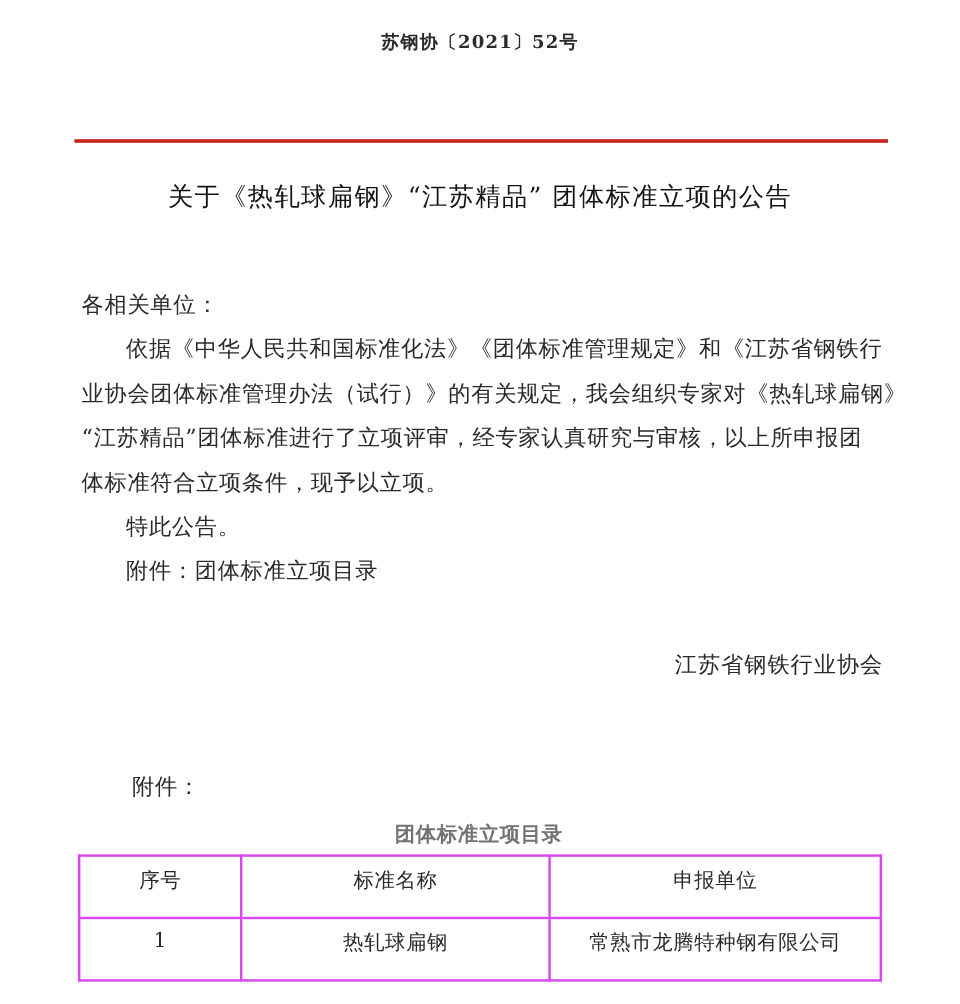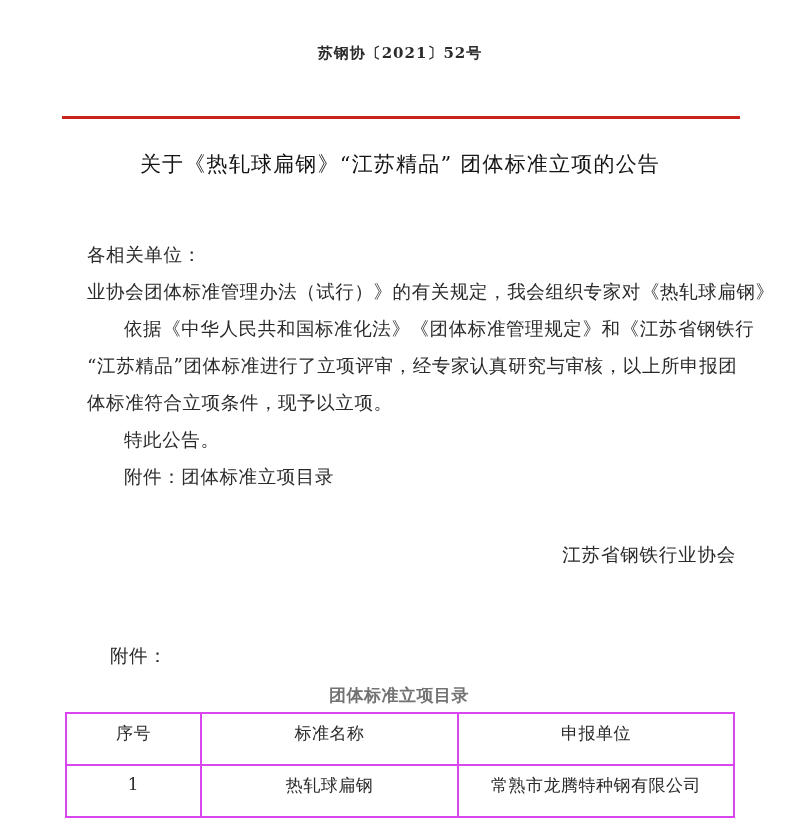--- a/index.html
+++ b/index.html
@@ -31,21 +31,21 @@
     font-size: 50px;
     font-weight: bold;
     color: #C1261D;
     letter-spacing: 7px;
     line-height: 1.18;
     text-indent: 7px;
     white-space: nowrap;
   }
 
   .doc-number {
-    margin-top: 22px;
+    margin-top: 4px;
     font-size: 15px;
     font-weight: bold;
     color: #2b2b2b;
     letter-spacing: 1px;
     font-family: "DejaVu Serif", "Liberation Serif", serif;
   }
 
   .red-rule {
     position: absolute;
     top: 116px;
@@ -68,21 +68,20 @@
     letter-spacing: 1.2px;
     white-space: nowrap;
   }
 
   
   .body-block {
     position: absolute;
     top: 236px;
     left: 68px;
     width: 668px;
-    margin-left: 19px;
   }
 
   .body-line {
     font-size: 18.5px;
     line-height: 37px;
     color: #2a2a2a;
     letter-spacing: 0.6px;
     white-space: nowrap;
   }
 
@@ -162,22 +161,22 @@
 <div class="masthead">
   <div class="doc-number">苏钢协〔2021〕52号</div>
 </div>
 
 <div class="red-rule"></div>
 
 <div class="doc-title">关于《热轧球扁钢》“江苏精品” 团体标准立项的公告</div>
 
 <div class="body-block">
   <div class="body-line">各相关单位：</div>
+  <div class="body-line indent">依据《中华人民共和国标准化法》《团体标准管理规定》和《江苏省钢铁行</div>
   <div class="body-line">业协会团体标准管理办法（试行）》的有关规定，我会组织专家对《热轧球扁钢》</div>
-  <div class="body-line indent">依据《中华人民共和国标准化法》《团体标准管理规定》和《江苏省钢铁行</div>
   <div class="body-line">“江苏精品”团体标准进行了立项评审，经专家认真研究与审核，以上所申报团</div>
   <div class="body-line">体标准符合立项条件，现予以立项。</div>
   <div class="body-line indent">特此公告。</div>
   <div class="body-line indent">附件：团体标准立项目录</div>
 </div>
 
 <div class="signature">
   <div class="sig-line">江苏省钢铁行业协会</div>
 </div>
 

